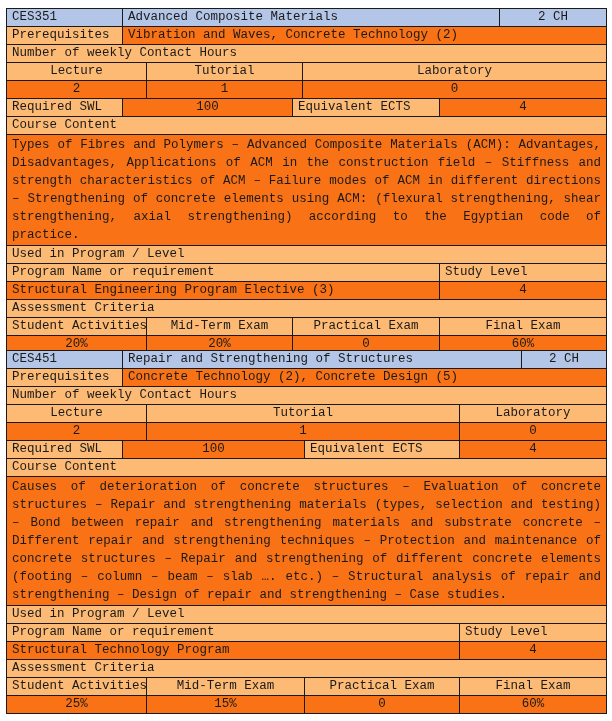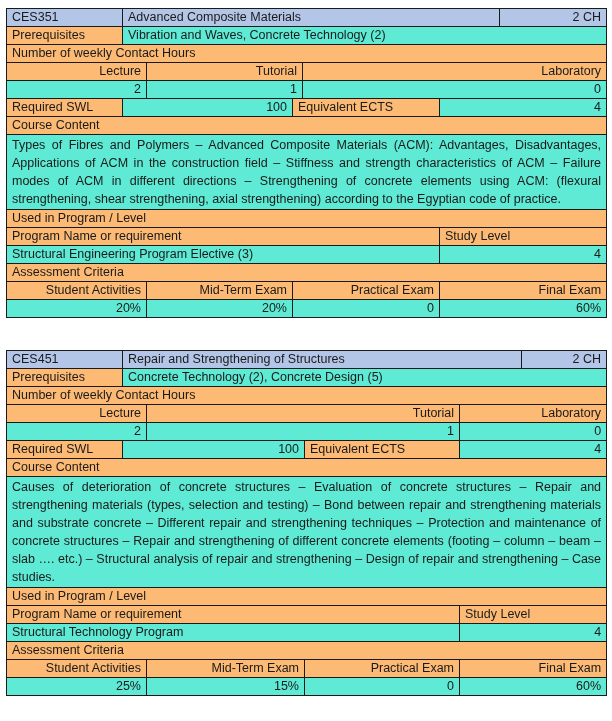--- a/index.html
+++ b/index.html
@@ -1,22 +1,22 @@
 <!DOCTYPE html>
 <html><head>
 <meta charset="utf-8">
 <style>
   html, body { margin: 0; padding: 0; background: #ffffff; }
   body { width: 612px; height: 721px; position: relative; font-family: "Liberation Sans", sans-serif; font-size: 12.5px; color: #1a1a1a; }
-  .tbl { position: absolute; left: 6px; width: 600px; border-collapse: collapse; table-layout: fixed; }
+  .tbl { position: absolute; left: 6px; width: 600px; border-collapse: collapse; table-layout: fixed; font-family: Liberation Mono, monospace; }
   .tbl td { border: 1px solid #1a1a1a; padding: 0 5px; height: 17px; line-height: 17px; white-space: nowrap; overflow: hidden; }
   .blue { background: #b4c6e7; }
   .green { background: #fdba74; }
-  .white { background: #5eead4; }
-  .c { text-align: right; }
+  .white { background: #f97316; }
+  .c { text-align: center; }
   .content { white-space: normal !important; text-align: justify; line-height: 18px !important; padding: 1px 5px 1px 5px !important; height: auto !important; }
   #t1 { top: 8px; }
   #t2 { top: 350px; }
 </style>
 </head>
 <body>
 
 <table class="tbl" id="t1">
   <colgroup>
     <col style="width:24px">

